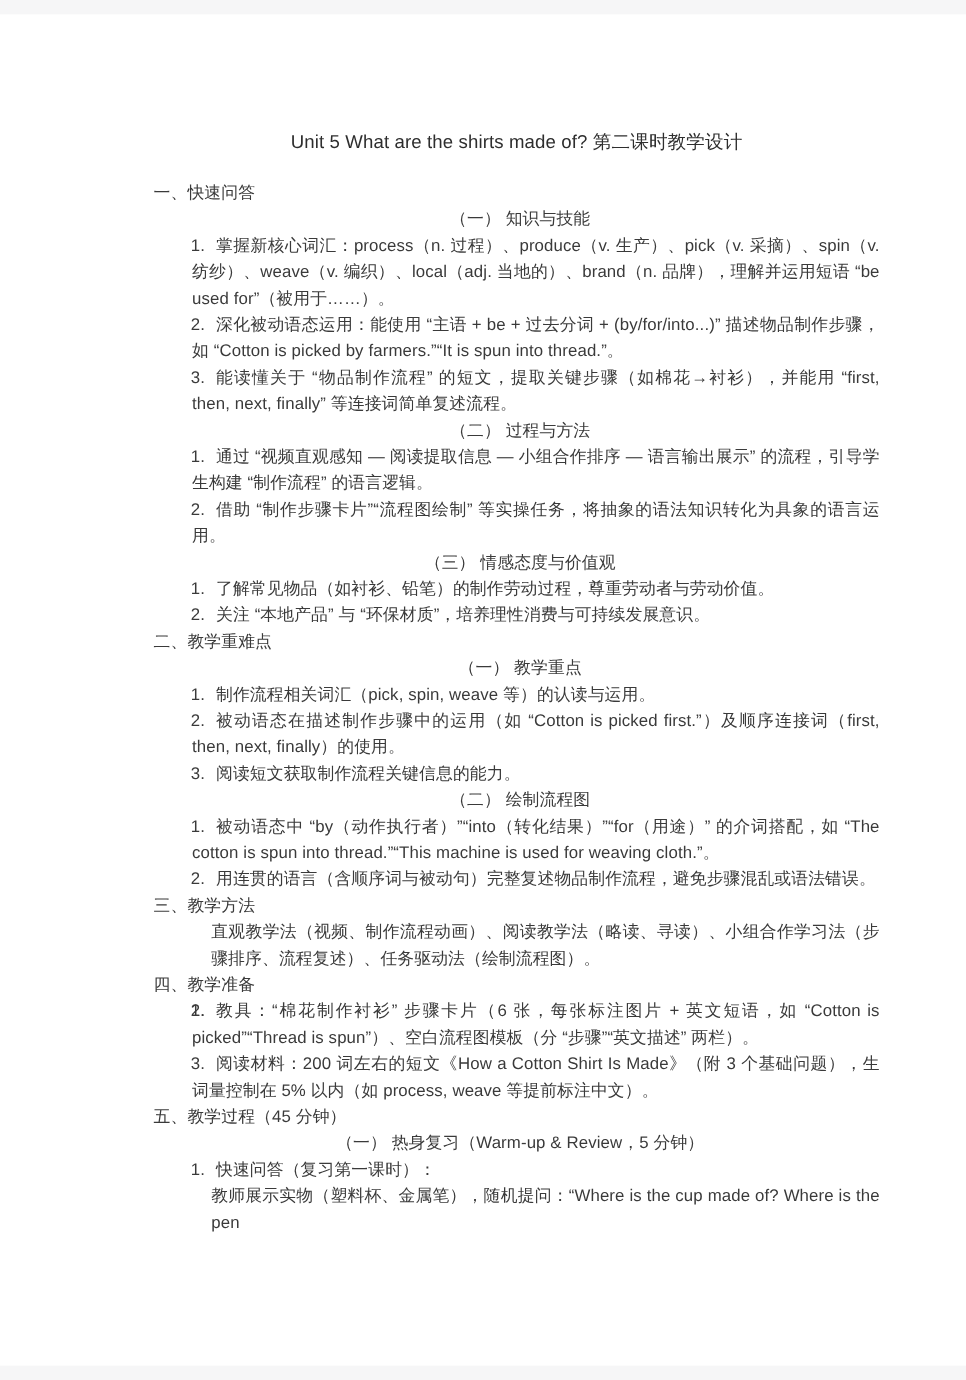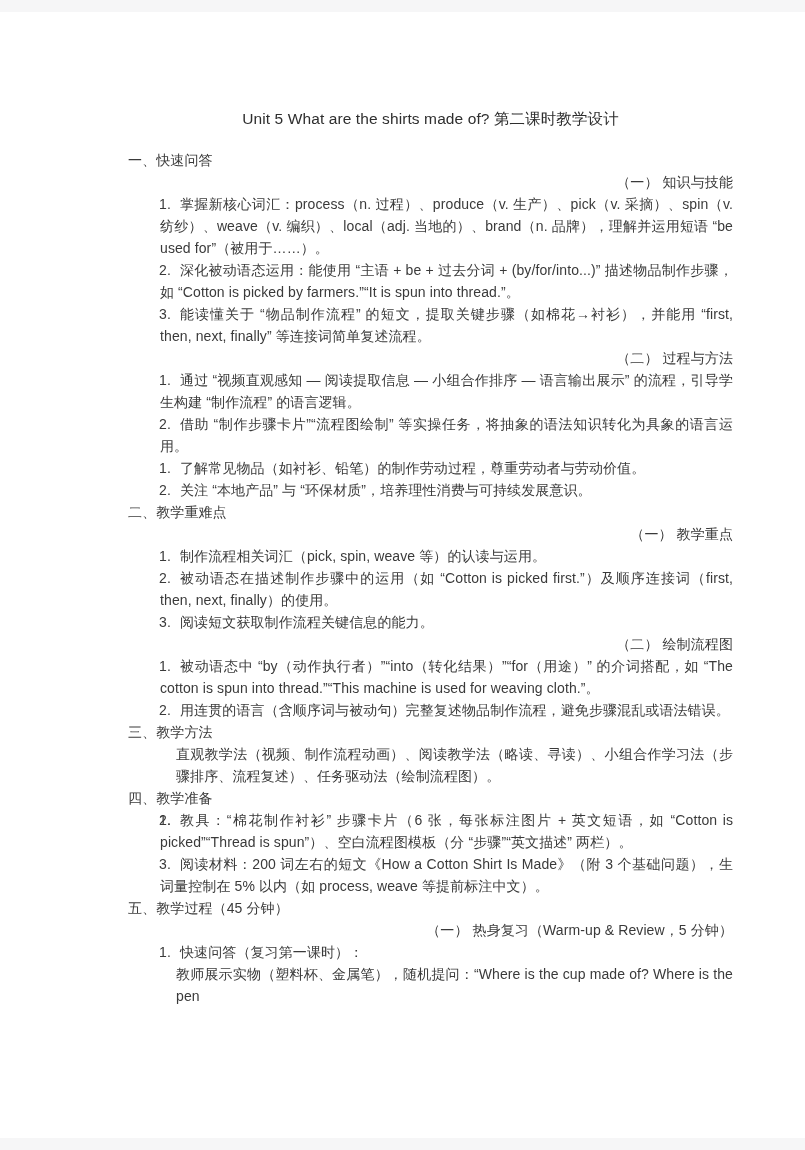--- a/index.html
+++ b/index.html
@@ -24,21 +24,21 @@
     letter-spacing:0.1px;
   }
   .title {
     font-size:15.5px;
     text-align:center;
     color:#2e2e2e;
     margin:0 0 19px 0;
     line-height:22px;
   }
   .h1 { text-align:left; }
-  .h2 { padding-left:6px; text-align:right; }
+  .h2 { padding-left:6px; text-align:center; }
   .p  { text-align:justify;margin-left:48px; }
   .li {
     position:relative;
     padding-left:32px;
     text-indent:20px;
     text-align:justify;
   }
   .li .num {
     position:absolute;
     left:31px; top:0;
@@ -54,20 +54,21 @@
       <div class="title">Unit 5 What are the shirts made of? 第二课时教学设计</div>
       <div>
           <div class="h1">一、快速问答</div>
           <div class="h2">（一） 知识与技能</div>
           <div class="li"><span class="num">1.</span><span>掌握新核心词汇：process（n. 过程）、produce（v. 生产）、pick（v. 采摘）、spin（v. 纺纱）、weave（v. 编织）、local（adj. 当地的）、brand（n. 品牌），理解并运用短语 “be used for”（被用于……）。</span></div>
           <div class="li"><span class="num">2.</span><span>深化被动语态运用：能使用 “主语 + be + 过去分词 + (by/for/into...)” 描述物品制作步骤，如 “Cotton is picked by farmers.”“It is spun into thread.”。</span></div>
           <div class="li"><span class="num">3.</span><span>能读懂关于 “物品制作流程” 的短文，提取关键步骤（如棉花→衬衫），并能用 “first, then, next, finally” 等连接词简单复述流程。</span></div>
           <div class="h2">（二） 过程与方法</div>
           <div class="li"><span class="num">1.</span><span>通过 “视频直观感知 — 阅读提取信息 — 小组合作排序 — 语言输出展示” 的流程，引导学生构建 “制作流程” 的语言逻辑。</span></div>
           <div class="li"><span class="num">2.</span><span>借助 “制作步骤卡片”“流程图绘制” 等实操任务，将抽象的语法知识转化为具象的语言运用。</span></div>
+          <div class="h2">（三） 情感态度与价值观</div>
           <div class="li"><span class="num">1.</span><span>了解常见物品（如衬衫、铅笔）的制作劳动过程，尊重劳动者与劳动价值。</span></div>
           <div class="li"><span class="num">2.</span><span>关注 “本地产品” 与 “环保材质”，培养理性消费与可持续发展意识。</span></div>
           <div class="h1">二、教学重难点</div>
           <div class="h2">（一） 教学重点</div>
           <div class="li"><span class="num">1.</span><span>制作流程相关词汇（pick, spin, weave 等）的认读与运用。</span></div>
           <div class="li"><span class="num">2.</span><span>被动语态在描述制作步骤中的运用（如 “Cotton is picked first.”）及顺序连接词（first, then, next, finally）的使用。</span></div>
           <div class="li"><span class="num">3.</span><span>阅读短文获取制作流程关键信息的能力。</span></div>
           <div class="h2">（二） 绘制流程图</div>
           <div class="li"><span class="num">1.</span><span>被动语态中 “by（动作执行者）”“into（转化结果）”“for（用途）” 的介词搭配，如 “The cotton is spun into thread.”“This machine is used for weaving cloth.”。</span></div>
           <div class="li"><span class="num">2.</span><span>用连贯的语言（含顺序词与被动句）完整复述物品制作流程，避免步骤混乱或语法错误。</span></div>

